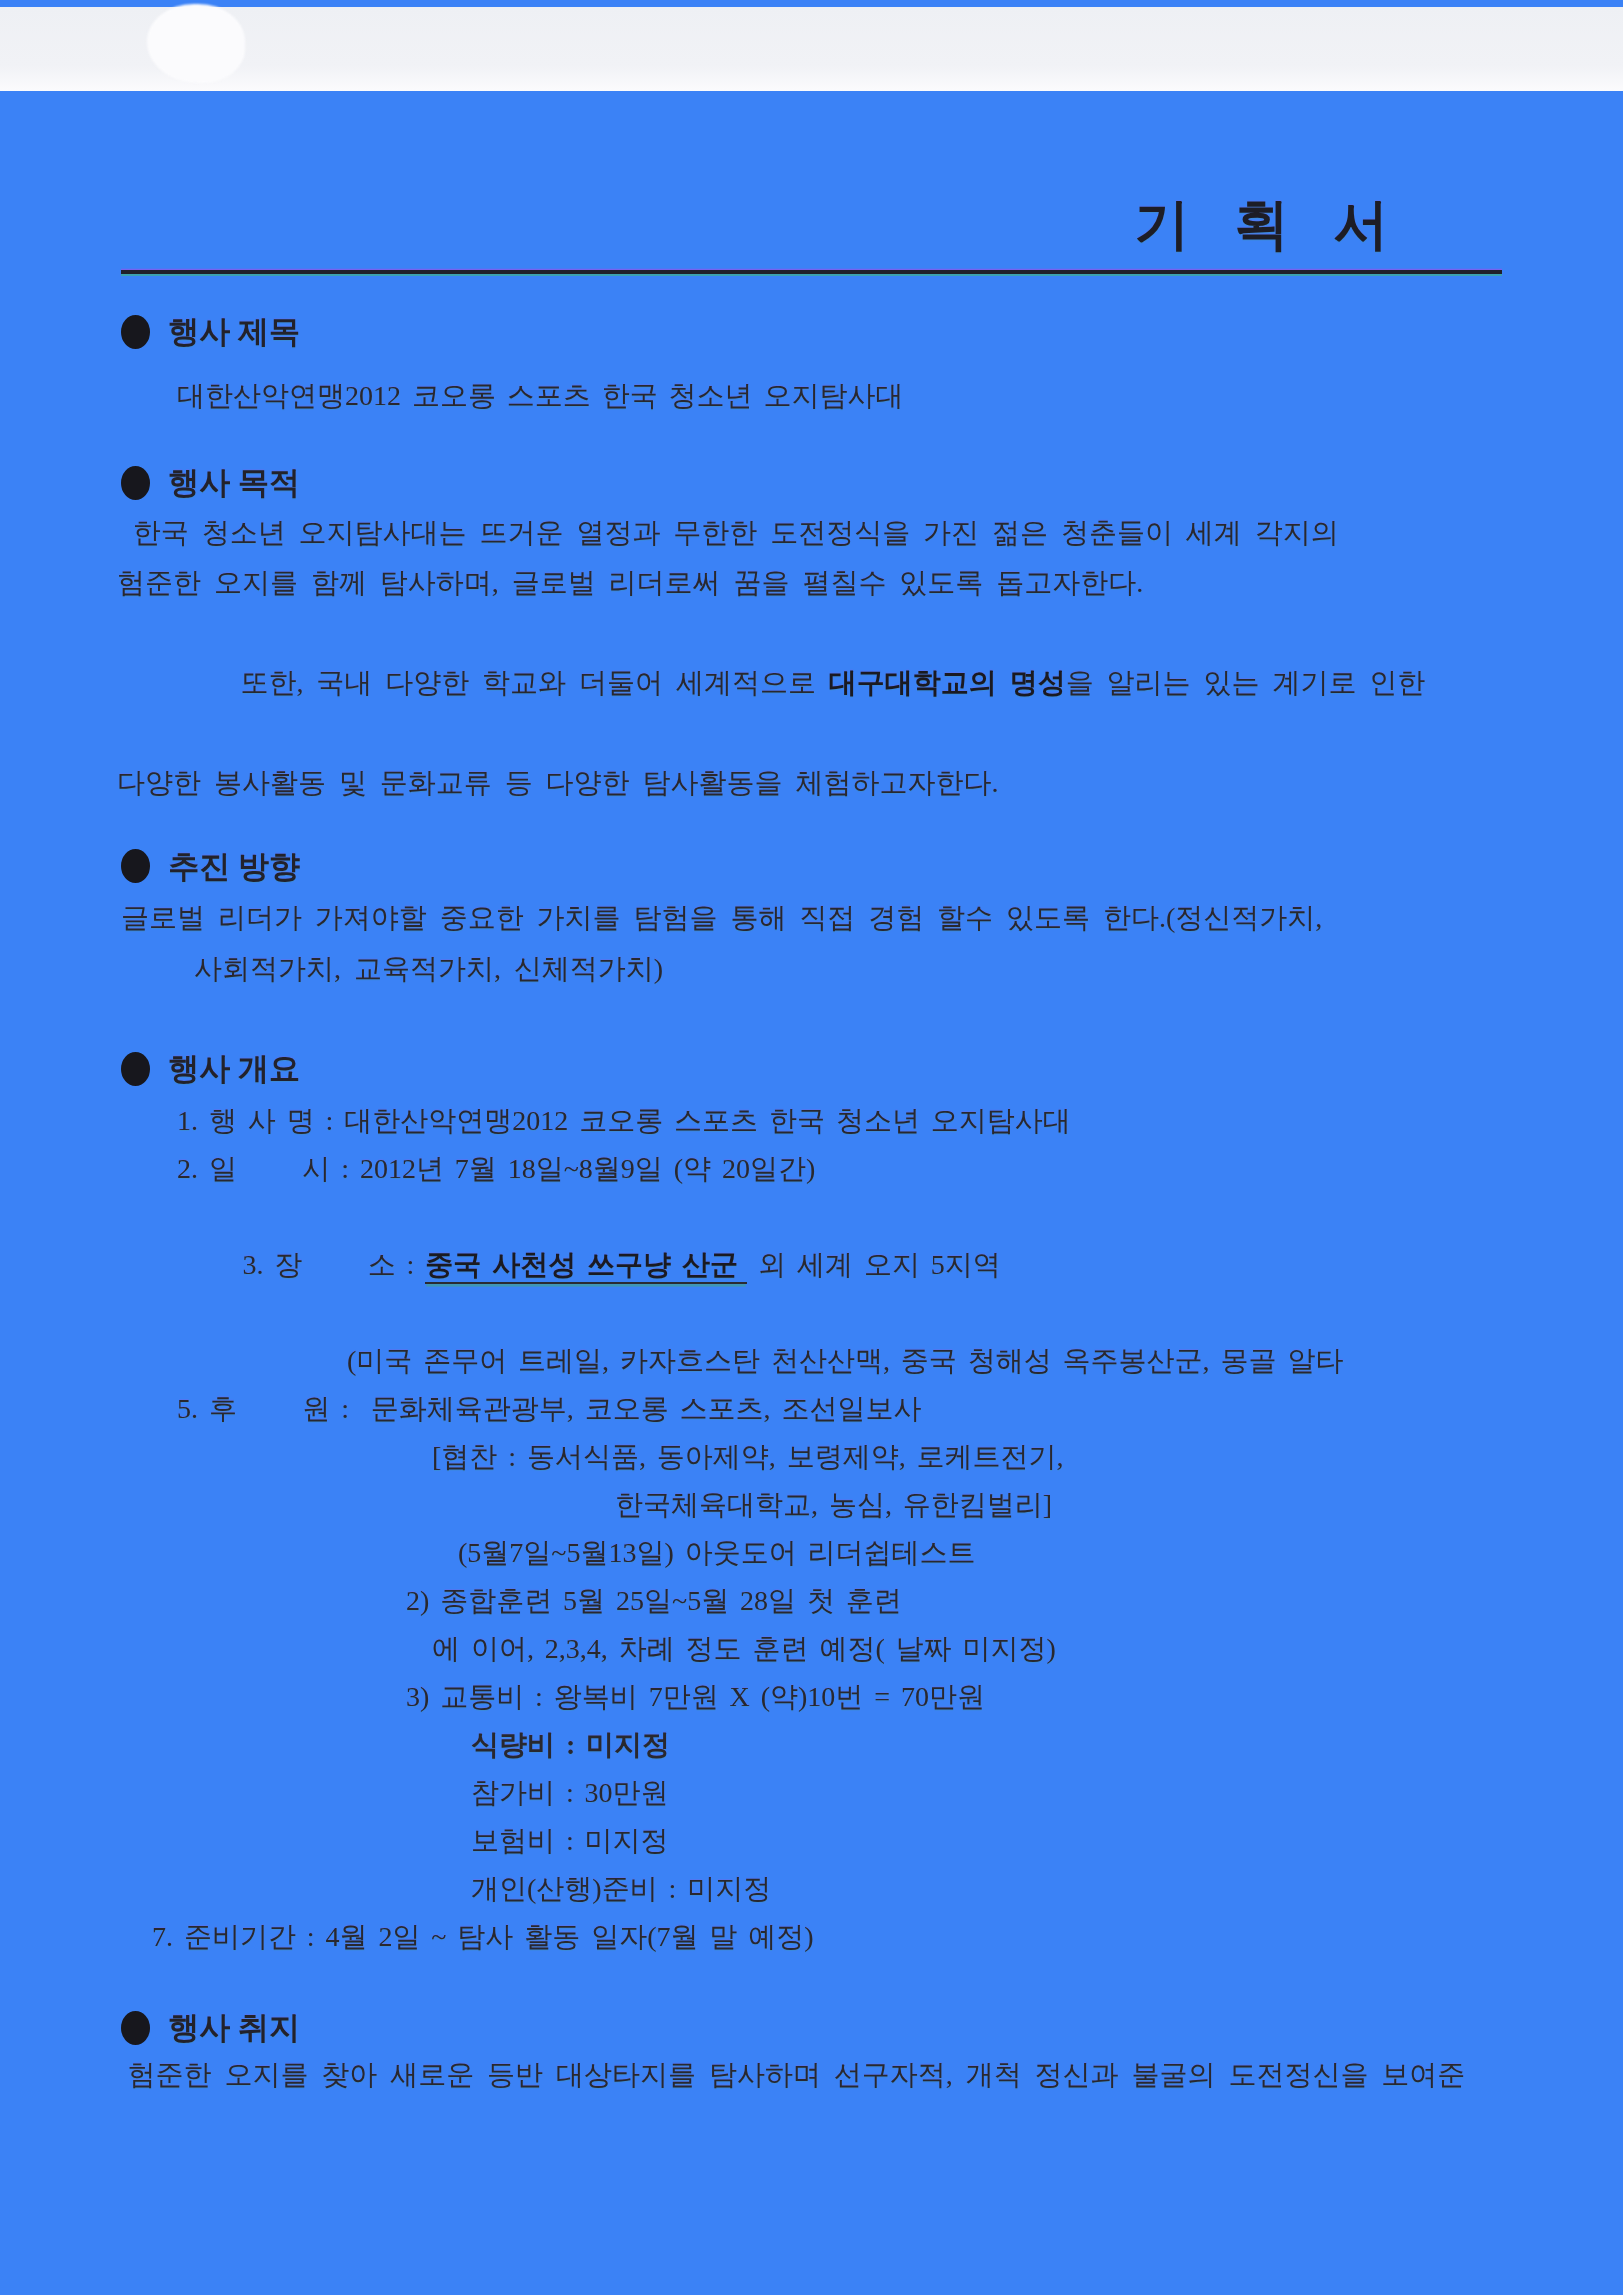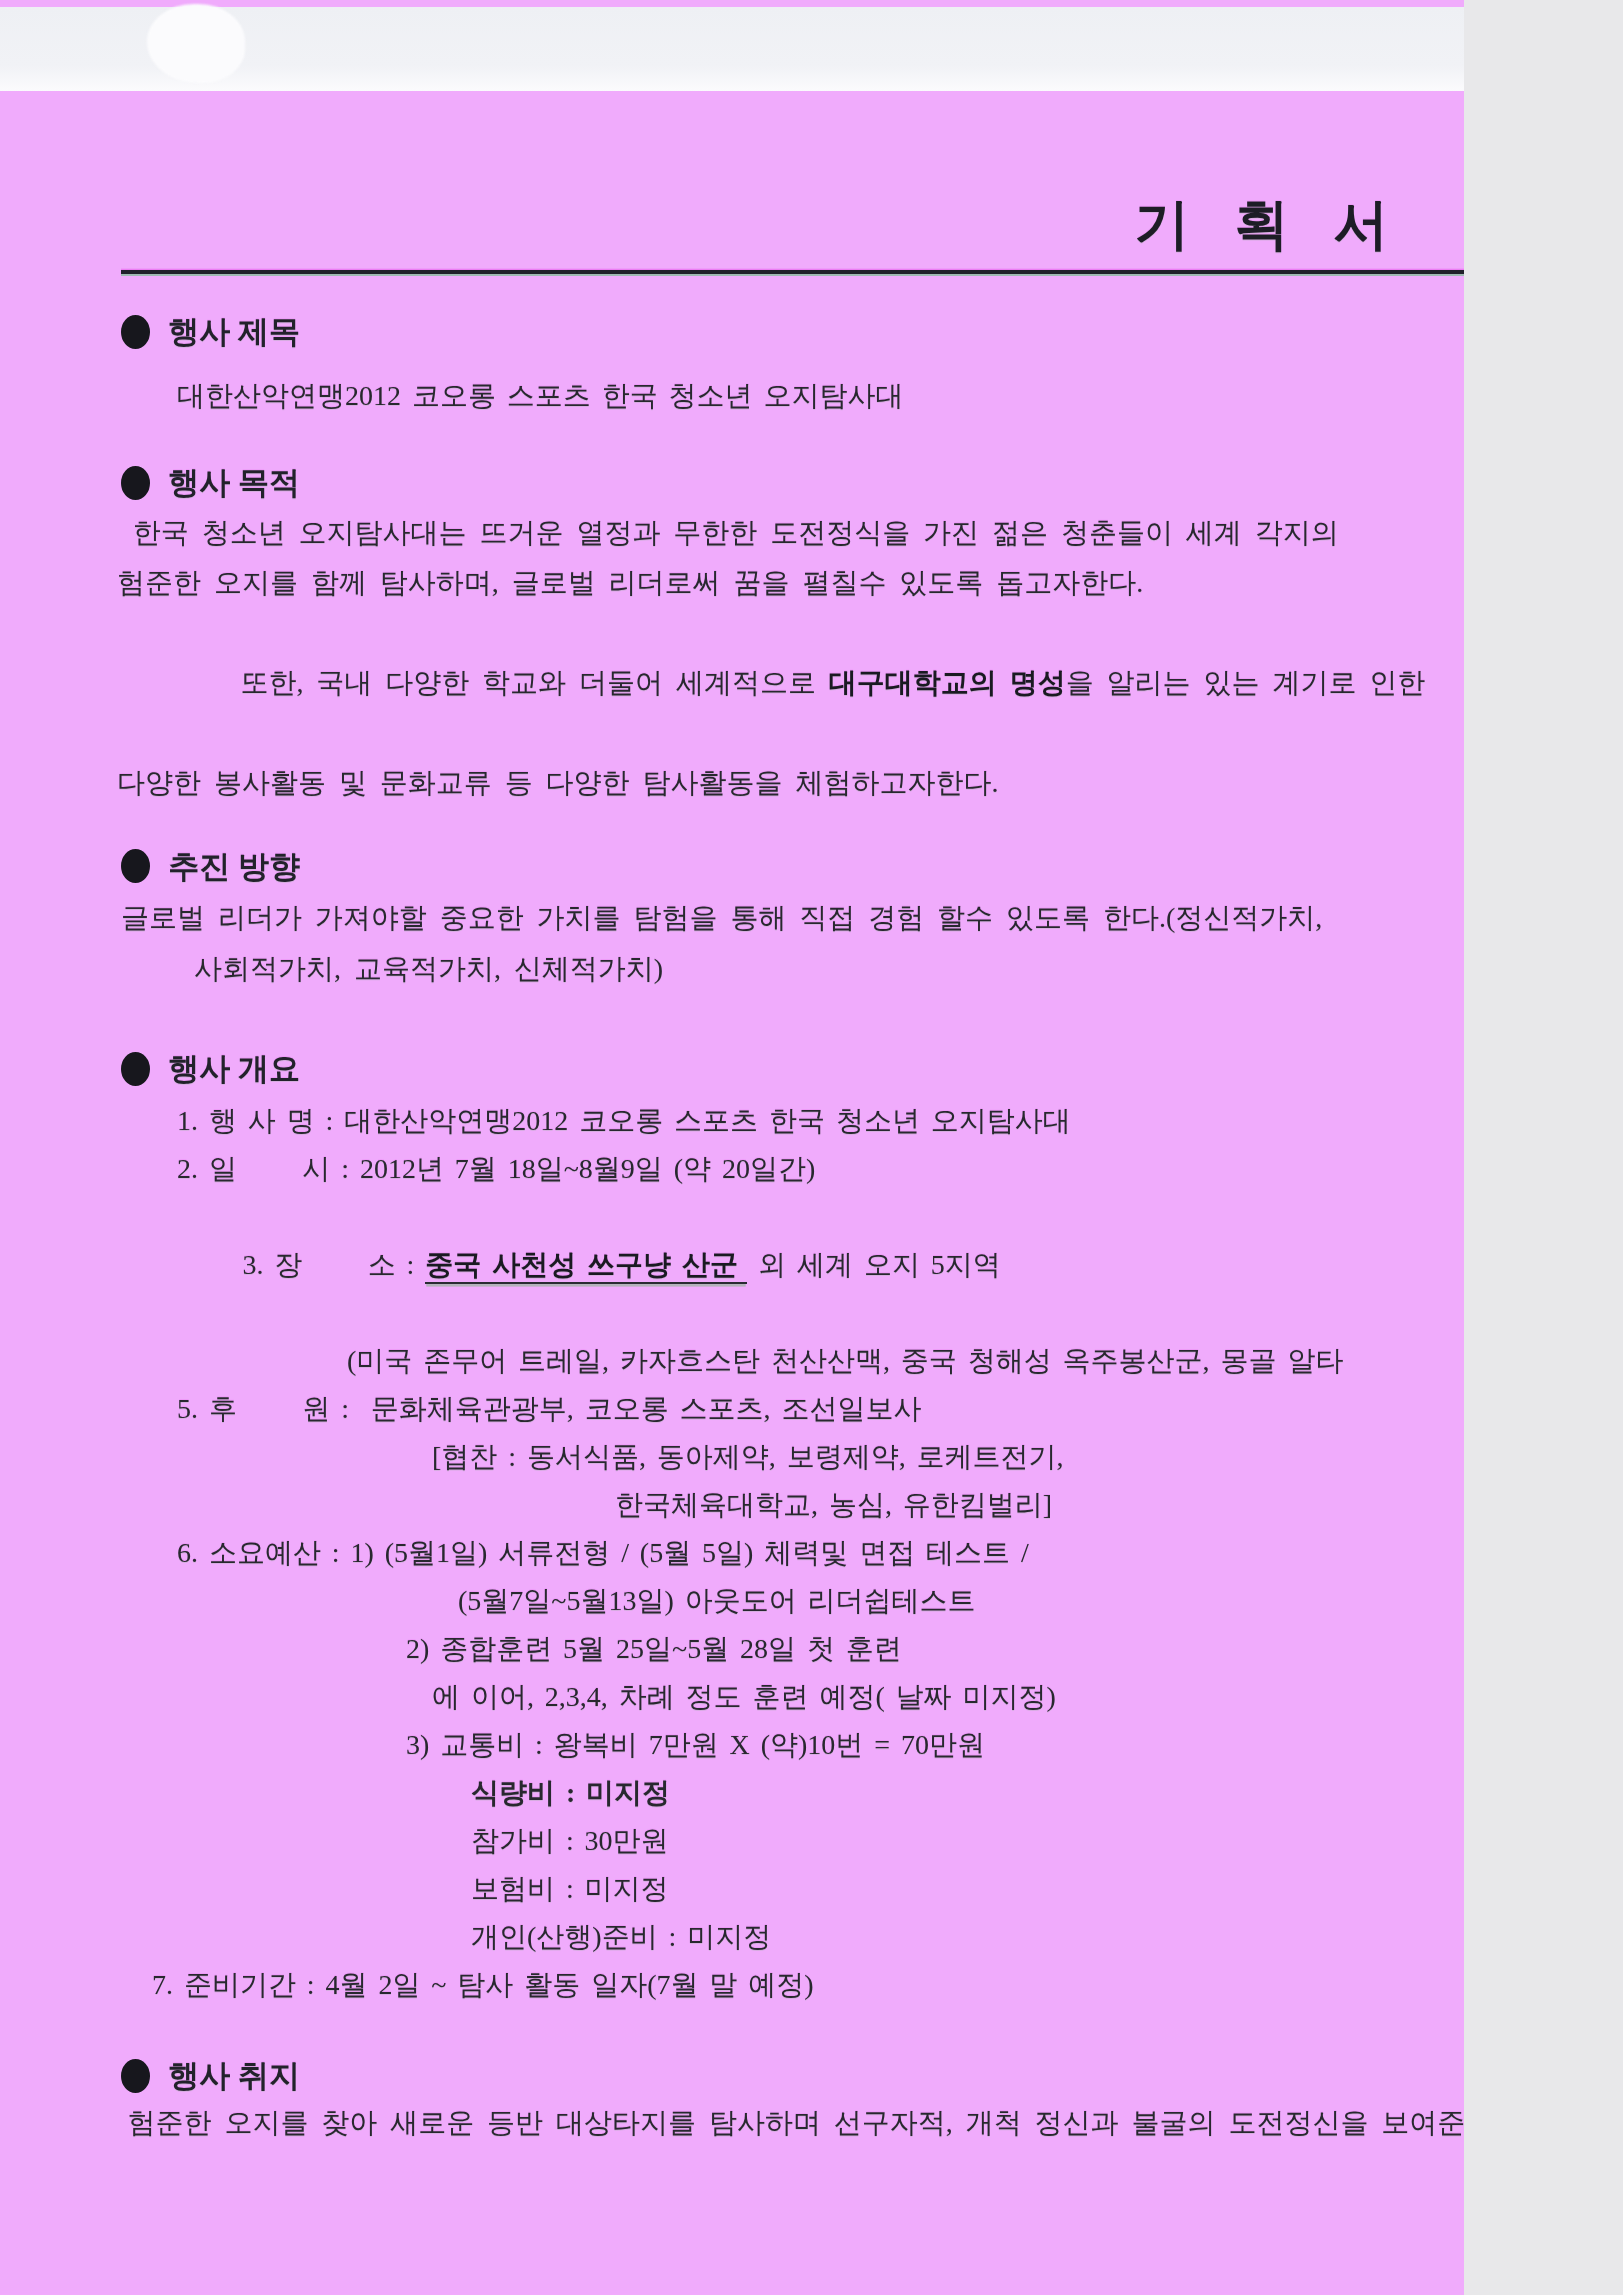--- a/index.html
+++ b/index.html
@@ -1,19 +1,19 @@
 <!DOCTYPE html>
 <html style="font-size:10.5px"><head>
 <meta charset="utf-8">
 <style>
   html,body{margin:0;padding:0;background:#e8e8ea;}
   .page{
     position:relative;
-    width:1464px;height:2295px;
-    background:#f0abfc;
+    width:1623px;height:2295px;
+    background:#3b82f6;
     overflow:hidden;
     font-family:"Liberation Serif","DejaVu Serif",serif;
     color:#26262e;
   }
   
   .scan-band{
     position:absolute;top:6.5px;left:0;width:100%;height:84px;
     background:linear-gradient(180deg,#eef0f4 0%,#f1f2f6 70%,#fbfbfd 100%);
   }
   .scan-blob{
@@ -111,21 +111,20 @@
     </div>
     <div class="t ink" style="margin-top:9.2px;margin-left:56px;">1. 행 사 명 : 대한산악연맹2012 코오롱 스포츠 한국 청소년 오지탐사대</div>
     <div class="t ink" style="margin-left:56px;">2. 일      시 : 2012년 7월 18일~8월9일 (약 20일간)</div>
     <div class="t ink" style="margin-left:56px;">
       <span>3. 장      소 : </span><span class="bu">중국 사천성 쓰구냥 산군</span><span> 외 세계 오지 5지역</span>
     </div>
     <div class="t ink" style="margin-left:226px;">(미국 존무어 트레일, 카자흐스탄 천산산맥, 중국 청해성 옥주봉산군, 몽골 알타</div>
     <div class="t ink" style="margin-left:56px;">5. 후      원 :  문화체육관광부, 코오롱 스포츠, 조선일보사</div>
     <div class="t ink" style="margin-left:311px;">[협찬 : 동서식품, 동아제약, 보령제약, 로케트전기,</div>
     <div class="t ink" style="margin-left:494px;">한국체육대학교, 농심, 유한킴벌리]</div>
-    <div class="t ink" style="margin-left:56px;">6. 소요예산 : 1) (5월1일) 서류전형 / (5월 5일) 체력및 면접 테스트 /</div>
     <div class="t ink" style="margin-left:337px;">(5월7일~5월13일) 아웃도어 리더쉽테스트</div>
     <div class="t ink" style="margin-left:285px;">2) 종합훈련 5월 25일~5월 28일 첫 훈련</div>
     <div class="t ink" style="margin-left:311px;">에 이어, 2,3,4, 차례 정도 훈련 예정( 날짜 미지정)</div>
     <div class="t ink" style="margin-left:285px;">3) 교통비 : 왕복비 7만원 X (약)10번 = 70만원</div>
     <div class="t ink" style="margin-left:350px;font-weight:bold;">식량비 : 미지정</div>
     <div class="t ink" style="margin-left:350px;">참가비 : 30만원</div>
     <div class="t ink" style="margin-left:350px;">보험비 : 미지정</div>
     <div class="t ink" style="margin-left:350px;">개인(산행)준비 : 미지정</div>
     <div class="t ink" style="margin-left:31px;">7. 준비기간 : 4월 2일 ~ 탐사 활동 일자(7월 말 예정)</div>
 

